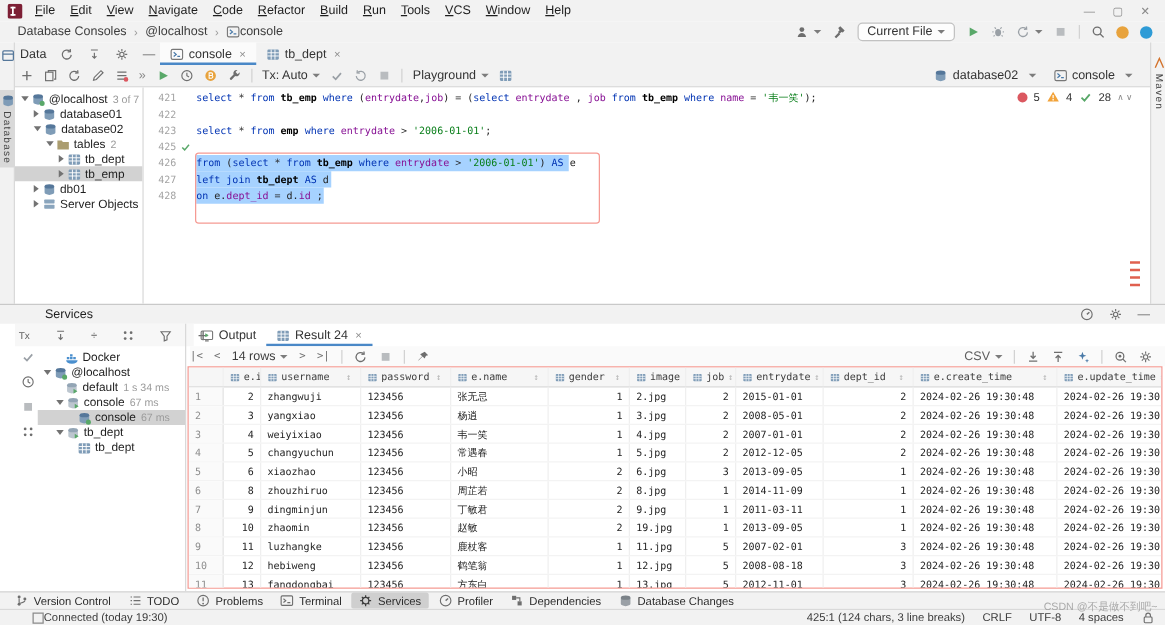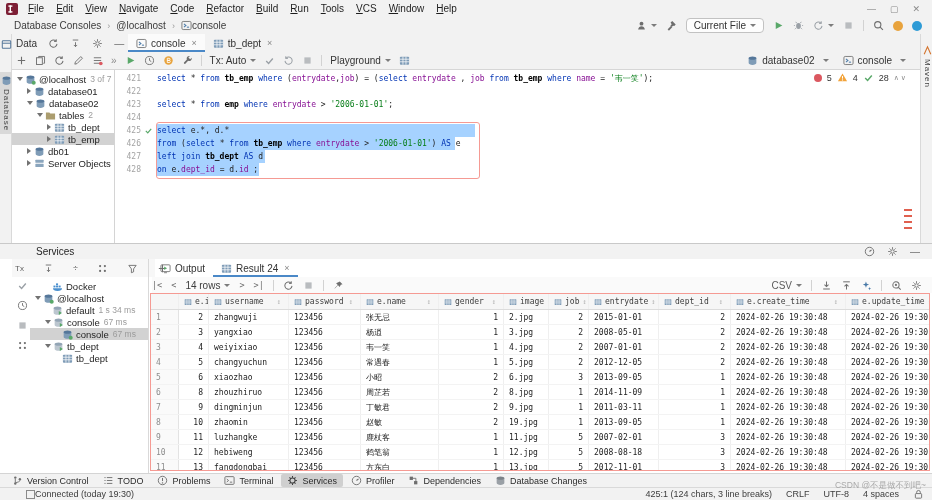--- a/index.html
+++ b/index.html
@@ -483,24 +483,23 @@
       </span>
       <span class="tlabel">Server Objects</span>
     </div>
   </div>
 
 <div class="abs" id="editor">
   <div id="elines">
       <div class="eline"><span class="gnum">421</span><span class="gmark"></span><span class="ecode"><span class="tk-kw">select </span><span class="tk-txt">* </span><span class="tk-kw">from </span><span class="tk-tbl">tb_emp </span><span class="tk-kw">where </span><span class="tk-txt">(</span><span class="tk-col">entrydate</span><span class="tk-txt">,</span><span class="tk-col">job</span><span class="tk-txt">) = (</span><span class="tk-kw">select </span><span class="tk-col">entrydate</span><span class="tk-txt"> , </span><span class="tk-col">job </span><span class="tk-kw">from </span><span class="tk-tbl">tb_emp </span><span class="tk-kw">where </span><span class="tk-col">name </span><span class="tk-txt">= </span><span class="tk-str">'韦一笑'</span><span class="tk-txt">);</span></span></div>
       <div class="eline"><span class="gnum">422</span><span class="gmark"></span><span class="ecode"></span></div>
       <div class="eline"><span class="gnum">423</span><span class="gmark"></span><span class="ecode"><span class="tk-kw">select </span><span class="tk-txt">* </span><span class="tk-kw">from </span><span class="tk-tbl">emp </span><span class="tk-kw">where </span><span class="tk-col">entrydate </span><span class="tk-txt">&gt; </span><span class="tk-str">'2006-01-01'</span><span class="tk-txt">;</span></span></div>
-      <div class="eline"><span class="gnum">424</span><span class="gmark"></span><span class="ecode"></span></div>
       <div class="eline"><span class="gnum">425</span><span class="gmark"><span class="ico"><svg width="9" height="9" viewBox="0 0 12 12">
               <path d="M2.4 6.6L5 9.2l4.6-5.4" fill="none" stroke="#59a869" stroke-width="1.6"></path>
-            </svg></span></span><span class="ecode"><span class="selband" style="width:318px"><span class="tk-kw">select </span><span class="tk-txt">e.*, d.*</span></span></span></div>
+            </svg></span></span></div>
       <div class="eline"><span class="gnum">426</span><span class="gmark"></span><span class="ecode"><span class="selband" style="width:298px"><span class="tk-kw">from </span><span class="tk-txt">(</span><span class="tk-kw">select </span><span class="tk-txt">* </span><span class="tk-kw">from </span><span class="tk-tbl">tb_emp </span><span class="tk-kw">where </span><span class="tk-col">entrydate </span><span class="tk-txt">&gt; </span><span class="tk-str">'2006-01-01'</span><span class="tk-txt">) </span><span class="tk-kw">AS </span><span class="tk-txt">e</span></span></span></div>
       <div class="eline"><span class="gnum">427</span><span class="gmark"></span><span class="ecode"><span class="selband" style="width:108px"><span class="tk-kw">left join </span><span class="tk-tbl">tb_dept </span><span class="tk-kw">AS </span><span class="tk-txt">d</span></span></span></div>
       <div class="eline"><span class="gnum">428</span><span class="gmark"></span><span class="ecode"><span class="selband" style="width:102px"><span class="tk-kw">on </span><span class="tk-txt">e.</span><span class="tk-col">dept_id</span><span class="tk-txt"> = </span><span class="tk-txt">d.</span><span class="tk-col">id</span><span class="tk-txt"> ;</span></span></span></div>
     </div>
   <div id="stmtbox"></div>
   <div id="inspections">
     <span class="dotbtn" style="background:#db5860;width:8px;height:8px"></span>
       <span class="badge-num">5</span>
     <span class="ico" id="ic-warn">
         <svg width="11" height="11" viewBox="0 0 12 12">

